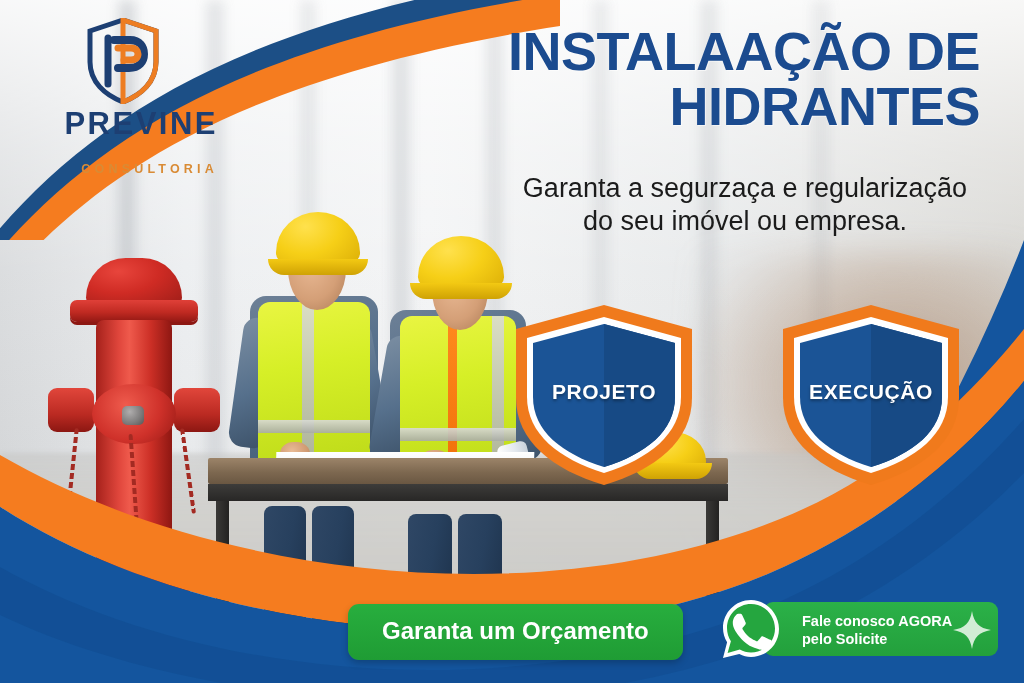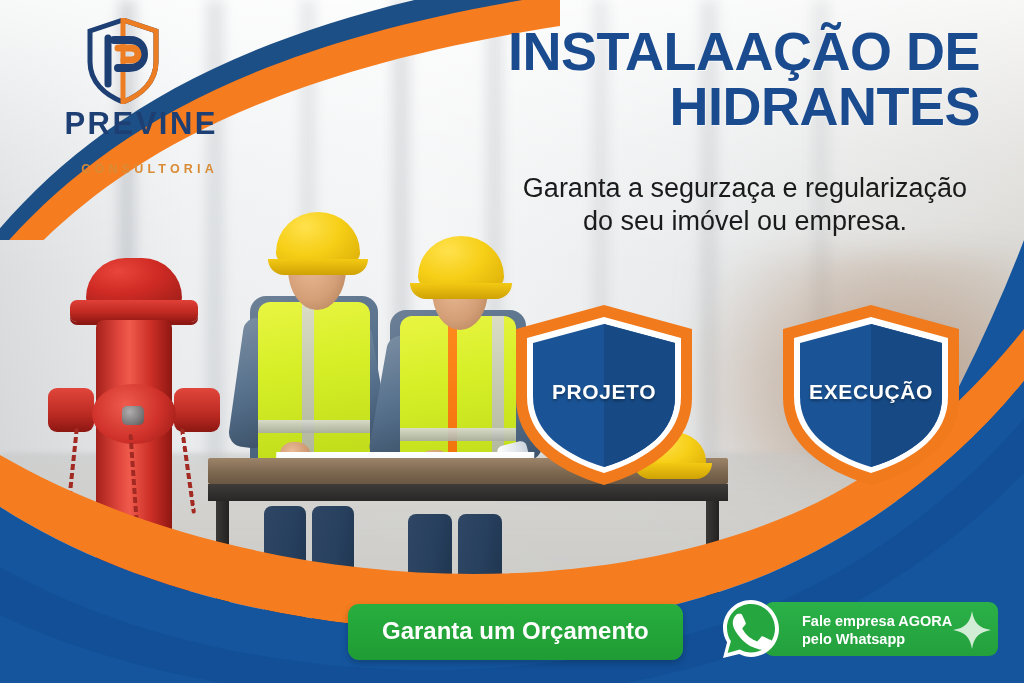--- a/index.html
+++ b/index.html
@@ -419,18 +419,18 @@
       </svg>
     </div>
     <div class="wa-icon">
       <svg viewBox="0 0 66 66" xmlns="http://www.w3.org/2000/svg">
         <path d="M33,4 C17.5,4 5,16.5 5,32 C5,37.2 6.5,42.1 9.1,46.2 L5,62 L21.3,58 C25.1,60 28.9,61 33,61 C48.5,61 61,48.5 61,33 C61,17.5 48.5,4 33,4 Z" fill="#ffffff"></path>
         <path d="M33,8 C19.7,8 9,18.7 9,32 C9,36.9 10.4,41.4 12.9,45.2 L9.6,57 L21.8,53.6 C25.2,55.5 29,56.6 33,56.6 C46.3,56.6 57,45.9 57,32.6 C57,19.3 46.3,8 33,8 Z" fill="#25a63f"></path>
         <path d="M24.4,19.4 C23.7,17.9 23,17.9 22.3,17.8 L20.6,17.8 C20,17.8 19,18 18.1,19 C17.2,20 14.8,22.3 14.8,27 C14.8,31.7 18.2,36.2 18.7,36.9 C19.2,37.5 25.3,47.4 35.1,51.3 C43.2,54.6 44.9,54 46.7,53.8 C48.4,53.6 52.3,51.5 53.1,49.2 C53.9,47 53.9,45.1 53.7,44.7 C53.4,44.3 52.8,44.1 51.8,43.6 C50.8,43.1 46,40.7 45.1,40.4 C44.2,40.1 43.6,39.9 43,40.9 C42.4,41.9 40.5,44.1 39.9,44.7 C39.4,45.3 38.8,45.4 37.8,44.9 C36.8,44.4 33.7,43.4 30,40.1 C27.1,37.5 25.2,34.3 24.6,33.3 C24.1,32.3 24.6,31.8 25.1,31.3 C25.5,30.9 26.1,30.2 26.6,29.6 C27.1,29 27.3,28.6 27.6,27.9 C28,27.3 27.8,26.7 27.5,26.2 C27.3,25.7 25.3,20.9 24.4,19.4 Z" fill="#ffffff"></path>
       </svg>
     </div>
     <div class="wa-text">
-      <div>Fale empresa AGORA</div>
-      <div>pelo Whatsapp</div>
+      <div>Fale conosco AGORA</div>
+      <div>pelo Solicite</div>
     </div>
   </div>
 
 </div>
 
 </body></html>

